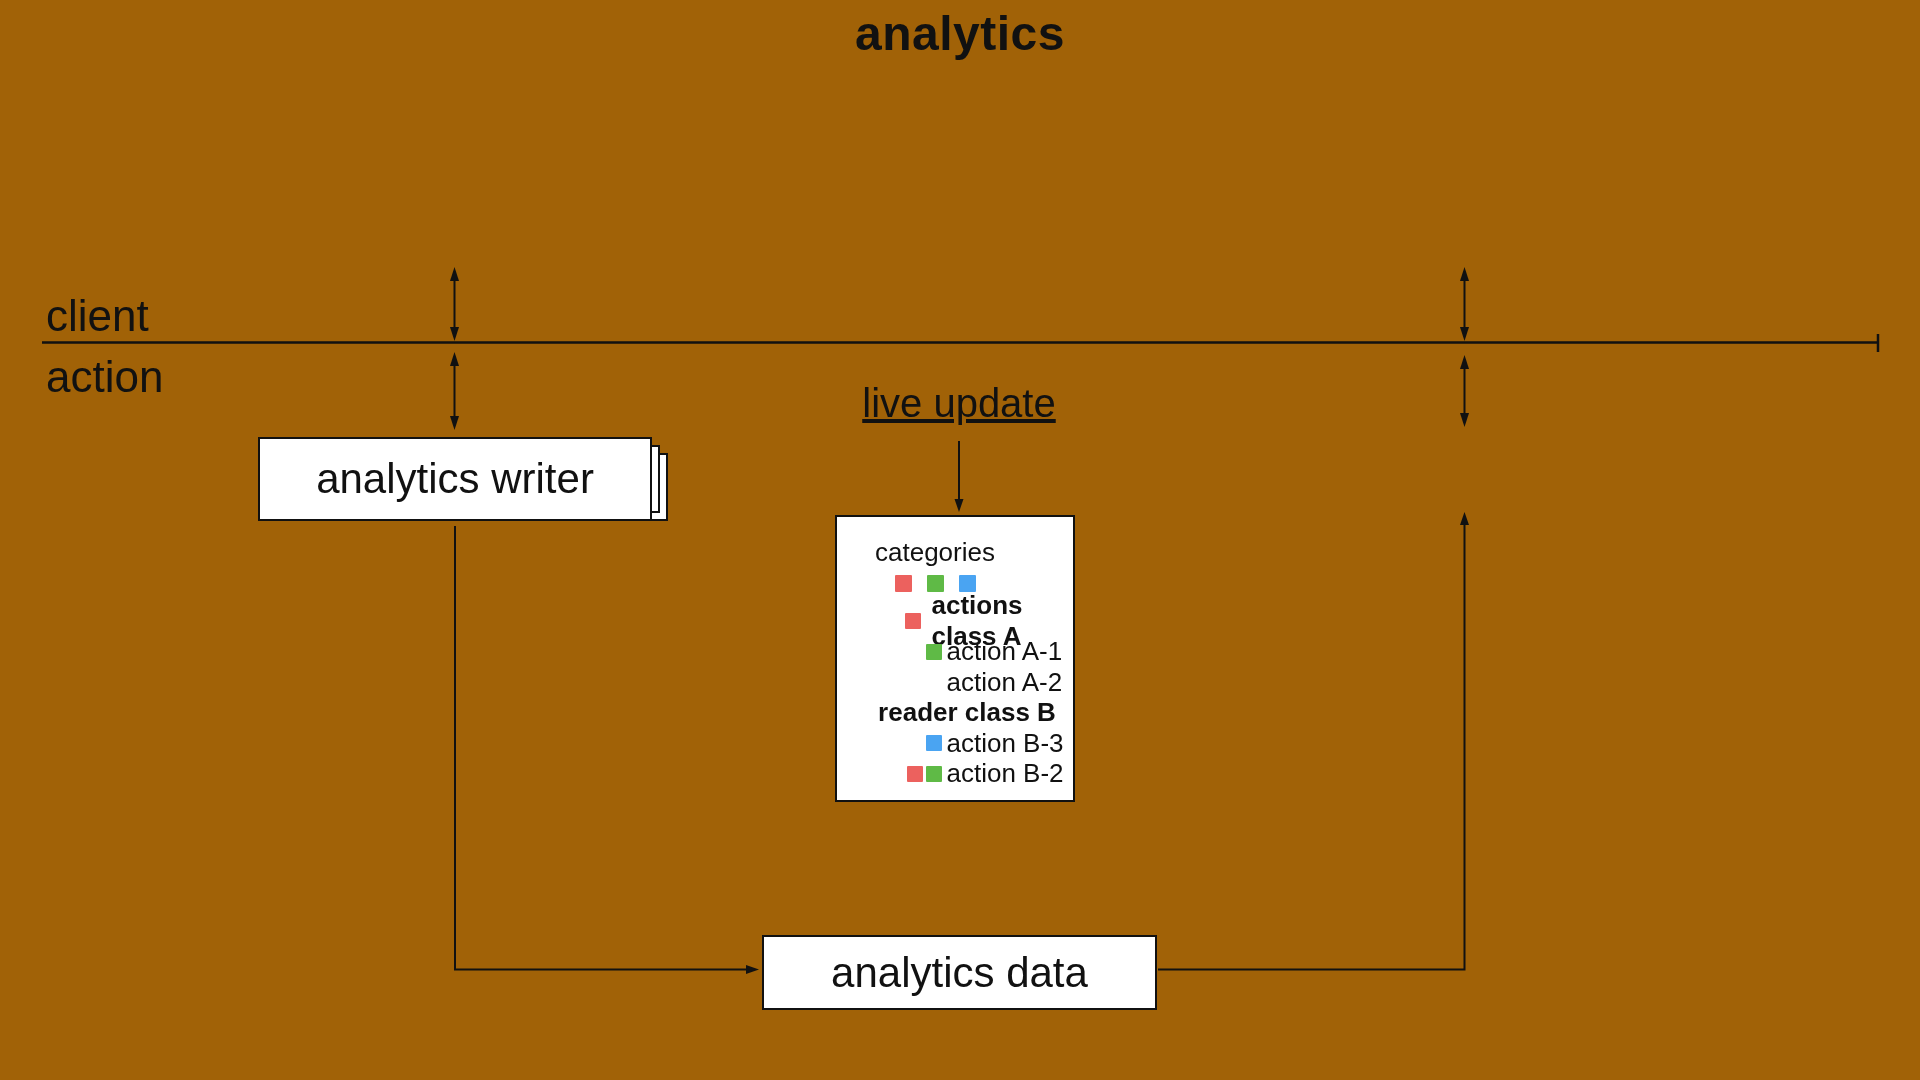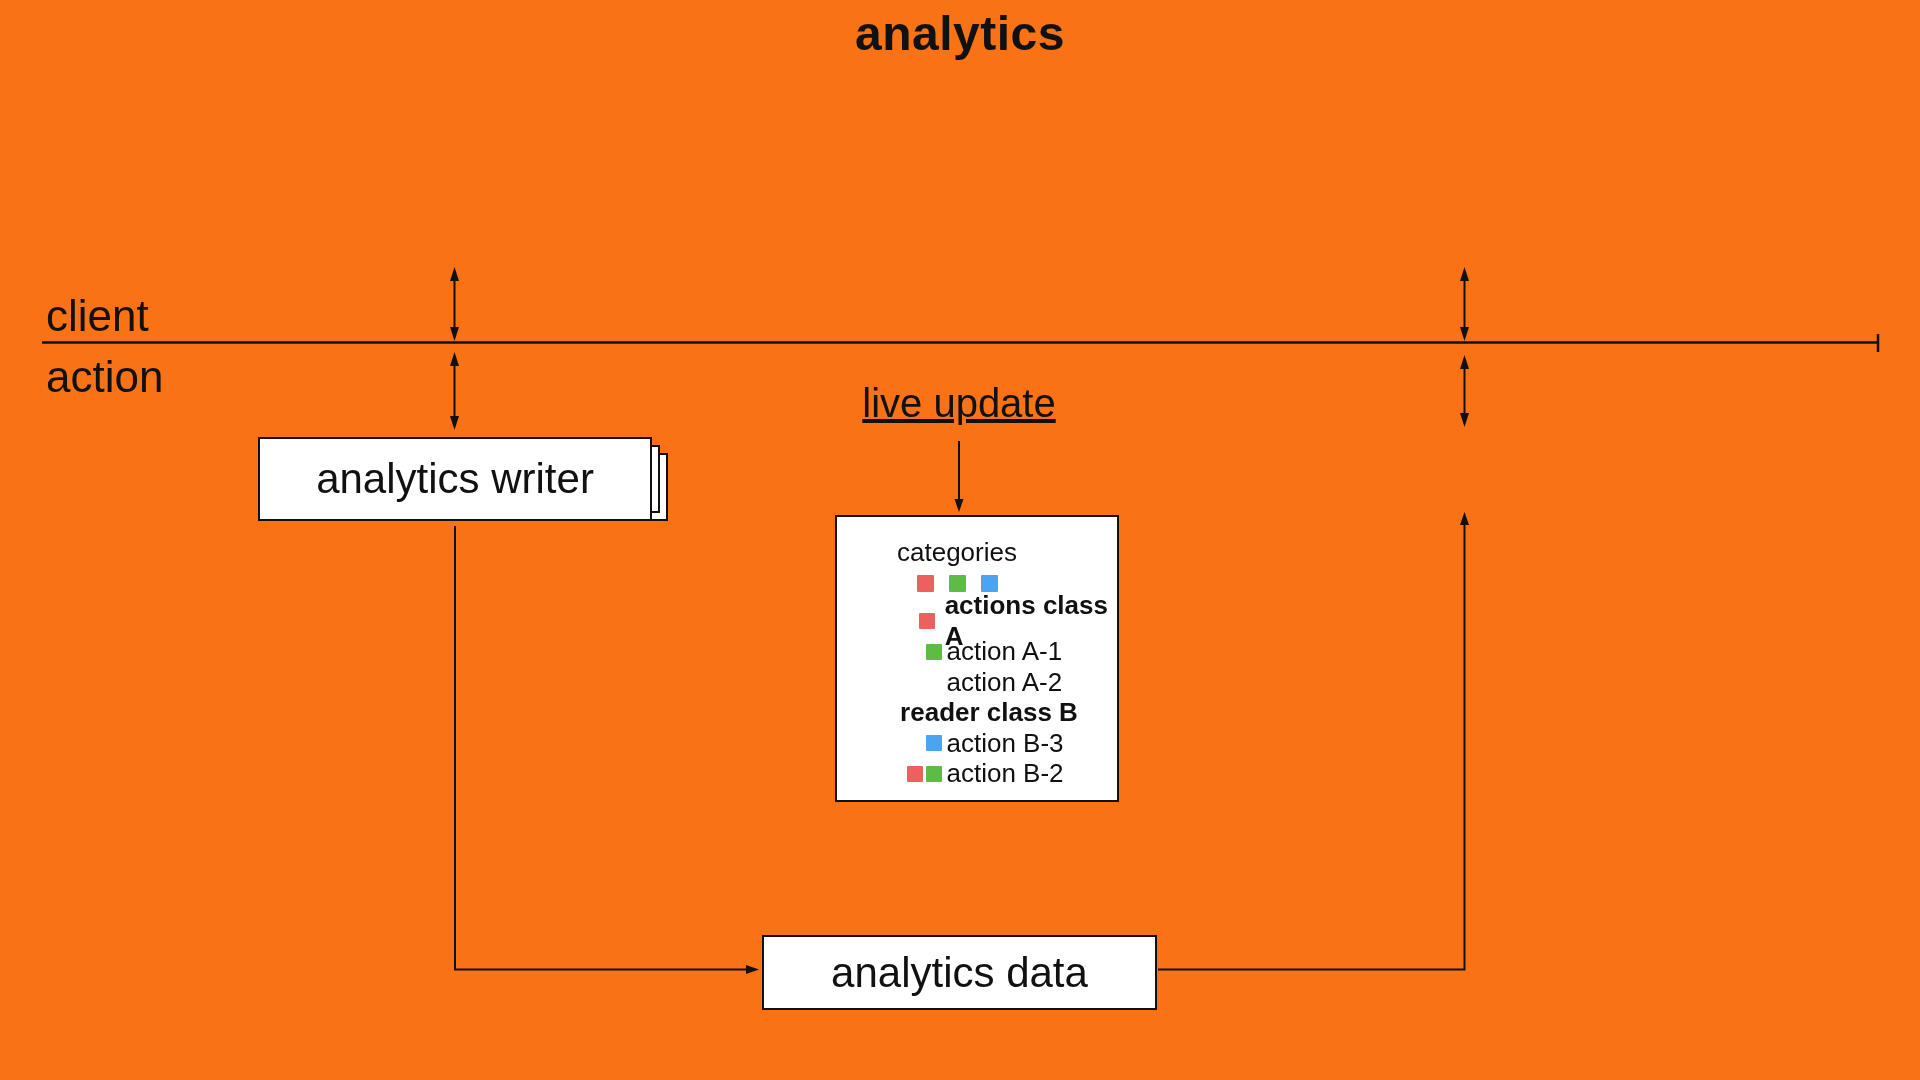--- a/index.html
+++ b/index.html
@@ -1,20 +1,20 @@
 <!DOCTYPE html>
 <html><head>
 <meta charset="utf-8">
 <style>
   html, body { margin: 0; padding: 0; background: #ffffff; }
   #stage {
     position: relative;
     width: 1920px;
     height: 1080px;
-    background: #f97316;
+    background: #a16207;
     font-family: "Liberation Sans", "DejaVu Sans", sans-serif;
     color: #111111;
     overflow: hidden;
   }
   #wires {
     position: absolute;
     left: 0; top: 0;
     width: 1920px; height: 1080px;
     z-index: 1;
   }
@@ -68,21 +68,21 @@
   .live-update-label {
     left: 819px; top: 381px; width: 280px;
     text-align: center;
     font-size: 40px;
     z-index: 2;
     text-decoration: underline;
   }
 
   .legend-box {
     left: 835px; top: 515px;
-    width: 284px; height: 287px;
+    width: 240px; height: 287px;
     box-sizing: border-box;
     border: 2.5px solid #111111;
     background: #ffffff;
     z-index: 3;
     font-size: 26px;
   }
   .legend-header { margin: 20px 40px 0 0; }
   .legend-title { text-align: center; }
   .swatch-row {
     display: flex; justify-content: center; gap: 15px;

